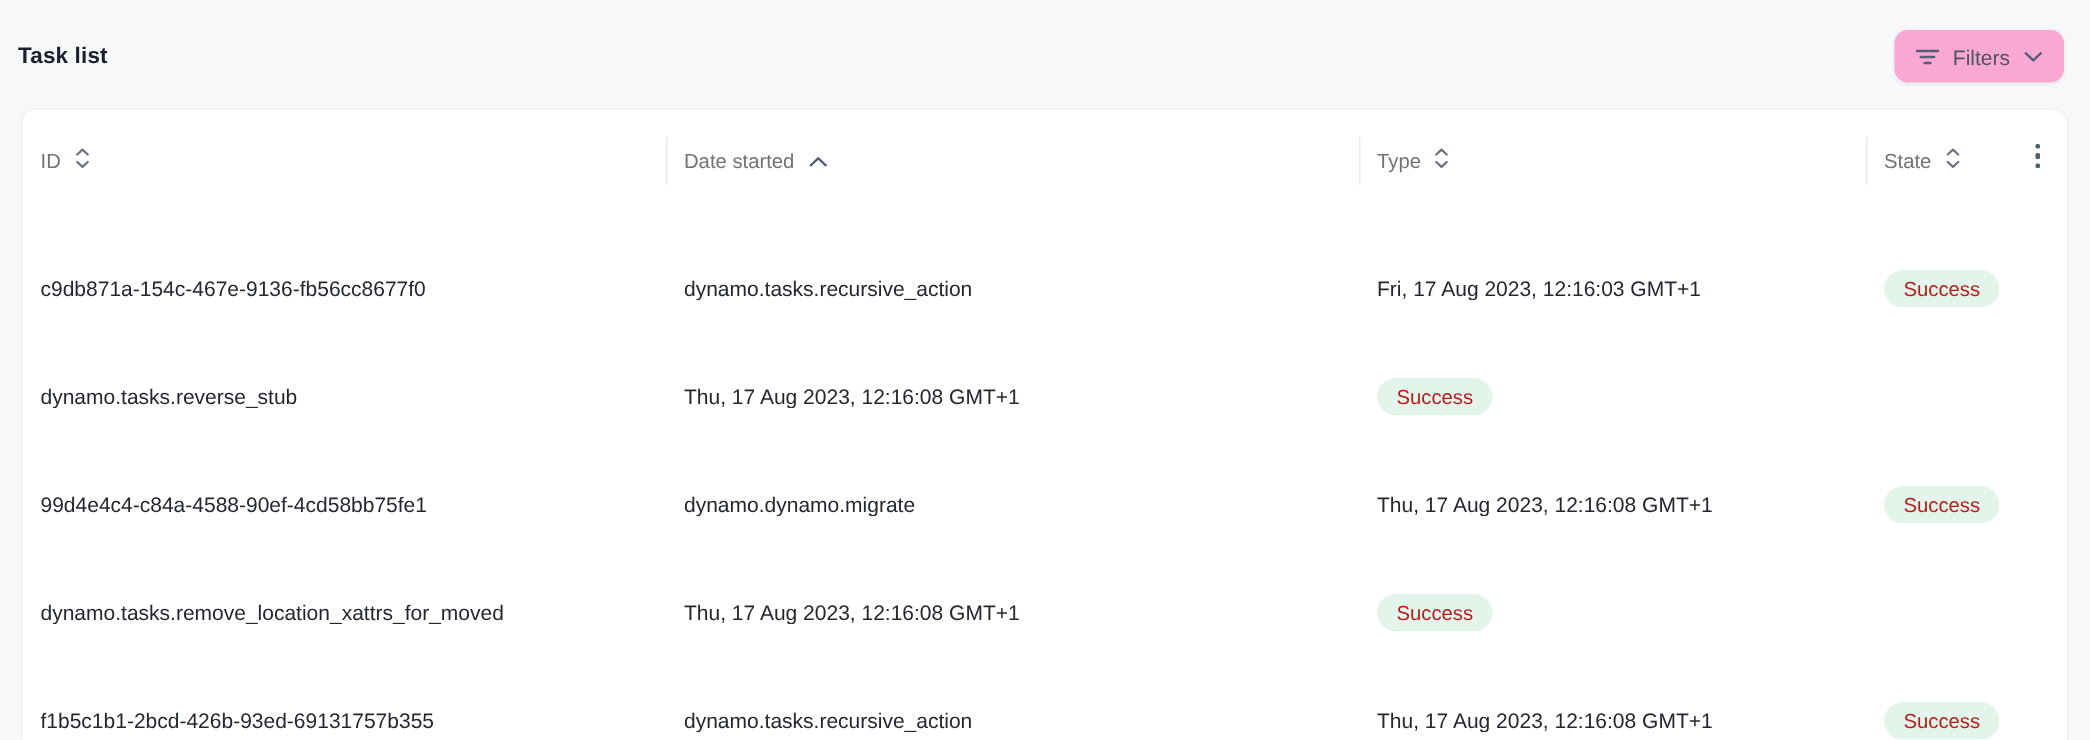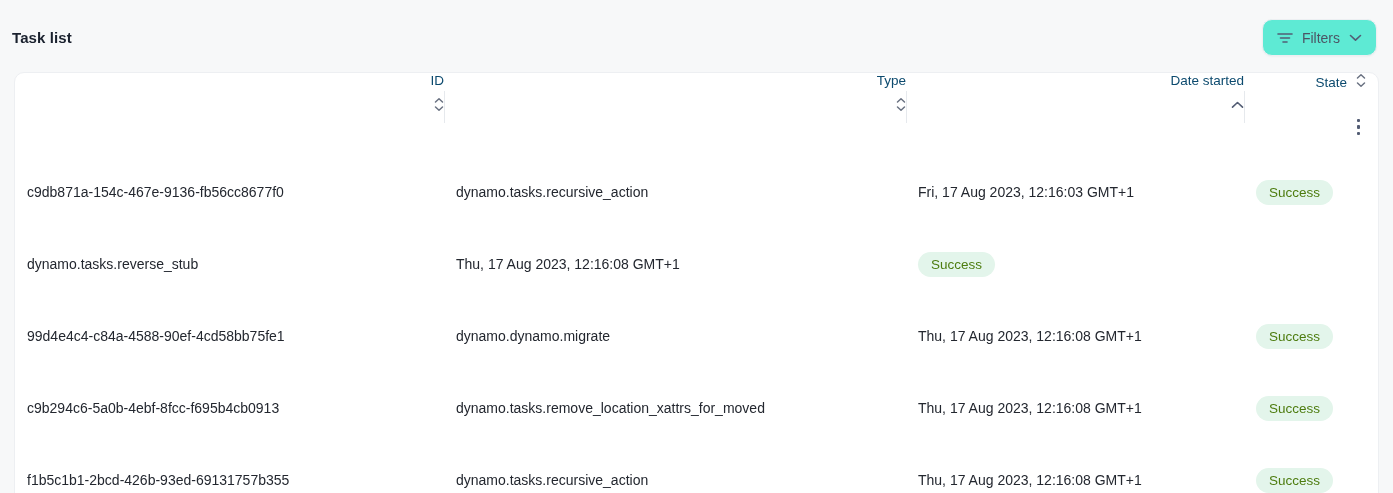--- a/index.html
+++ b/index.html
@@ -15,21 +15,21 @@
     padding: 17px 16px 0 12px;
     height: 58px;
     gap: 46px;
   }
   .page-title {
     font-size: 15px; font-weight: 700; color: #1a212e;
     letter-spacing: .1px;
   }
   .filters-btn {
     display: flex; align-items: center; gap: 9px;
-    background: #5eead4;
+    background: #f9a8d4;
     border: 1px solid #edeff2;
     box-shadow: 0 1px 2px rgba(20,30,50,.04);
     border-radius: 10px;
     height: 37px; padding: 0 14px;
     cursor: pointer;
     color: #4c5565; font-size: 14px;
   }
   .filters-btn svg { display: block; }
 
   
@@ -43,26 +43,25 @@
   }
   .thead, .tr {
     display: grid;
     grid-template-columns: 429px 462px 338px 1fr;
     align-items: center;
   }
   .thead { height: 68px; }
   .tr { height: 72px; }
   .th {
     position: relative;
-    display: flex; align-items: flex-end; gap: 9px;
+    display: flex; align-items: center; gap: 9px;
     padding-left: 12px;
-    font-size: 13.5px; color: #0c4a6e;
+    font-size: 13.5px; color: #737373;
     cursor: pointer;
     height: 100%;
-    flex-direction: column;
   }
   .th.divided::before {
     content: "";
     position: absolute; left: 0; top: 50%;
     transform: translateY(-50%);
     width: 1px; height: 32px;
     background: #e6e9ed;
   }
   .th-last { justify-content: space-between; padding-right: 12px; }
   .th-state-group { display: flex; align-items: center; gap: 9px; }
@@ -76,21 +75,21 @@
     background: #535d74; display: block;
   }
   .td {
     padding-left: 12px;
     font-size: 14px; color: #23272f;
     white-space: nowrap; overflow: hidden; text-overflow: ellipsis; margin-top: 30px;
   }
   .badge {
     display: inline-block;
     background: #e3f5eb;
-    color: #4d7c0f;
+    color: #b91c1c;
     font-size: 13.5px;
     line-height: 25px;
     padding: 0 13px;
     border-radius: 13px;
   }
   .sort-icon, .sort-asc-icon { flex: none; }
 </style>
 </head>
 <body>
 
@@ -120,34 +119,34 @@
       <span>ID</span>
       <span class="sort-icon">
         <svg width="10" height="15" viewBox="0 0 10 15" fill="none">
           <polyline points="1.5,5 5,1.8 8.5,5" stroke="#6a7282" stroke-width="1.5" stroke-linecap="round" stroke-linejoin="round"></polyline>
           <polyline points="1.5,10 5,13.2 8.5,10" stroke="#6a7282" stroke-width="1.5" stroke-linecap="round" stroke-linejoin="round"></polyline>
         </svg>
       </span>
     </div>
 
     <div class="th divided">
+      <span>Date started</span>
+      <span class="sort-asc-icon">
+        <svg width="13" height="8" viewBox="0 0 13 8" fill="none">
+          <polyline points="1.5,6.2 6.5,1.5 11.5,6.2" stroke="#535d74" stroke-width="1.6" stroke-linecap="round" stroke-linejoin="round"></polyline>
+        </svg>
+      </span>
+    </div>
+
+    <div class="th divided">
       <span>Type</span>
       <span class="sort-icon">
         <svg width="10" height="15" viewBox="0 0 10 15" fill="none">
           <polyline points="1.5,5 5,1.8 8.5,5" stroke="#6a7282" stroke-width="1.5" stroke-linecap="round" stroke-linejoin="round"></polyline>
           <polyline points="1.5,10 5,13.2 8.5,10" stroke="#6a7282" stroke-width="1.5" stroke-linecap="round" stroke-linejoin="round"></polyline>
-        </svg>
-      </span>
-    </div>
-
-    <div class="th divided">
-      <span>Date started</span>
-      <span class="sort-asc-icon">
-        <svg width="13" height="8" viewBox="0 0 13 8" fill="none">
-          <polyline points="1.5,6.2 6.5,1.5 11.5,6.2" stroke="#535d74" stroke-width="1.6" stroke-linecap="round" stroke-linejoin="round"></polyline>
         </svg>
       </span>
     </div>
 
     <div class="th divided th-last">
       <span class="th-state-group">
         <span>State</span>
         <span class="sort-icon">
           <svg width="10" height="15" viewBox="0 0 10 15" fill="none">
             <polyline points="1.5,5 5,1.8 8.5,5" stroke="#6a7282" stroke-width="1.5" stroke-linecap="round" stroke-linejoin="round"></polyline>
@@ -186,21 +185,20 @@
   <div class="tr">
     <div class="td">99d4e4c4-c84a-4588-90ef-4cd58bb75fe1</div>
     <div class="td">dynamo.dynamo.migrate</div>
     <div class="td">Thu, 17 Aug 2023, 12:16:08 GMT+1</div>
     <div class="td">
       <span class="badge">Success</span>
     </div>
   </div>
 
   <div class="tr">
-    <div class="td">c9b294c6-5a0b-4ebf-8fcc-f695b4cb0913</div>
     <div class="td">dynamo.tasks.remove_location_xattrs_for_moved</div>
     <div class="td">Thu, 17 Aug 2023, 12:16:08 GMT+1</div>
     <div class="td">
       <span class="badge">Success</span>
     </div>
   </div>
 
   <div class="tr">
     <div class="td">f1b5c1b1-2bcd-426b-93ed-69131757b355</div>
     <div class="td">dynamo.tasks.recursive_action</div>

